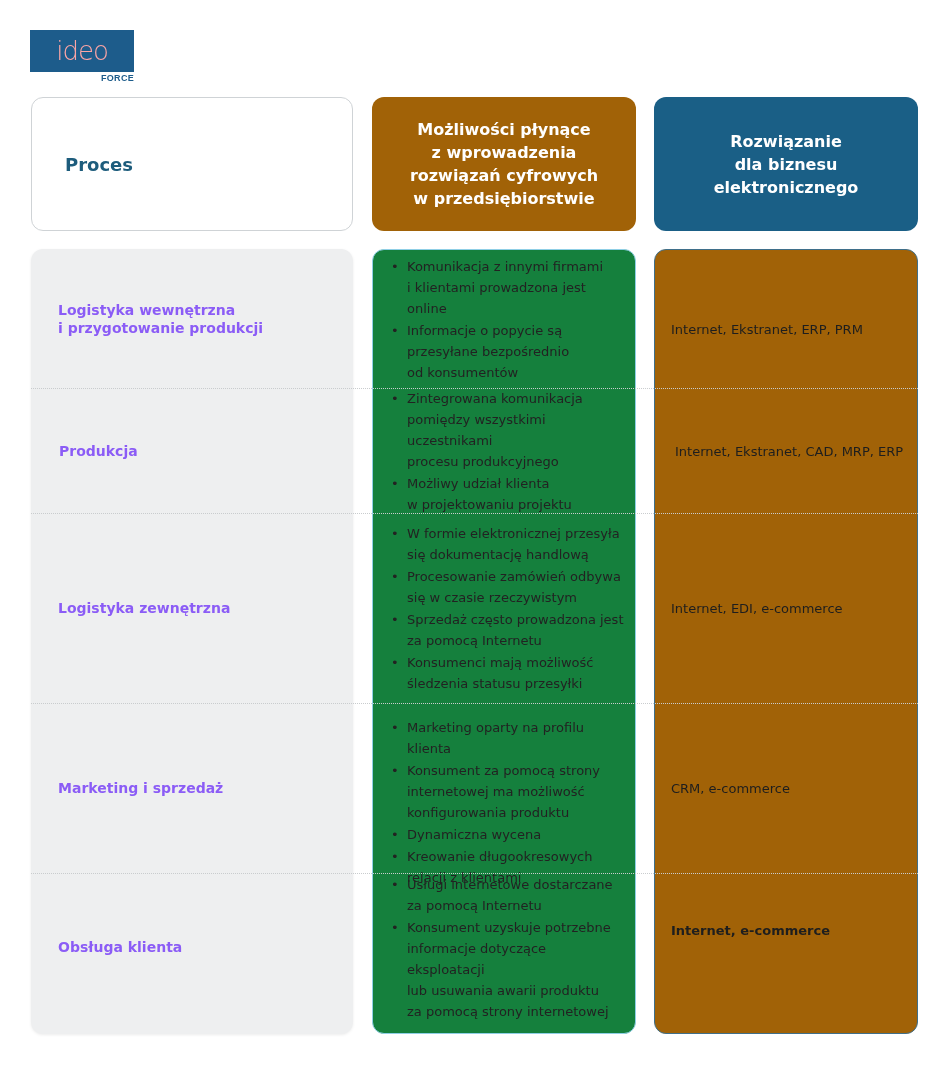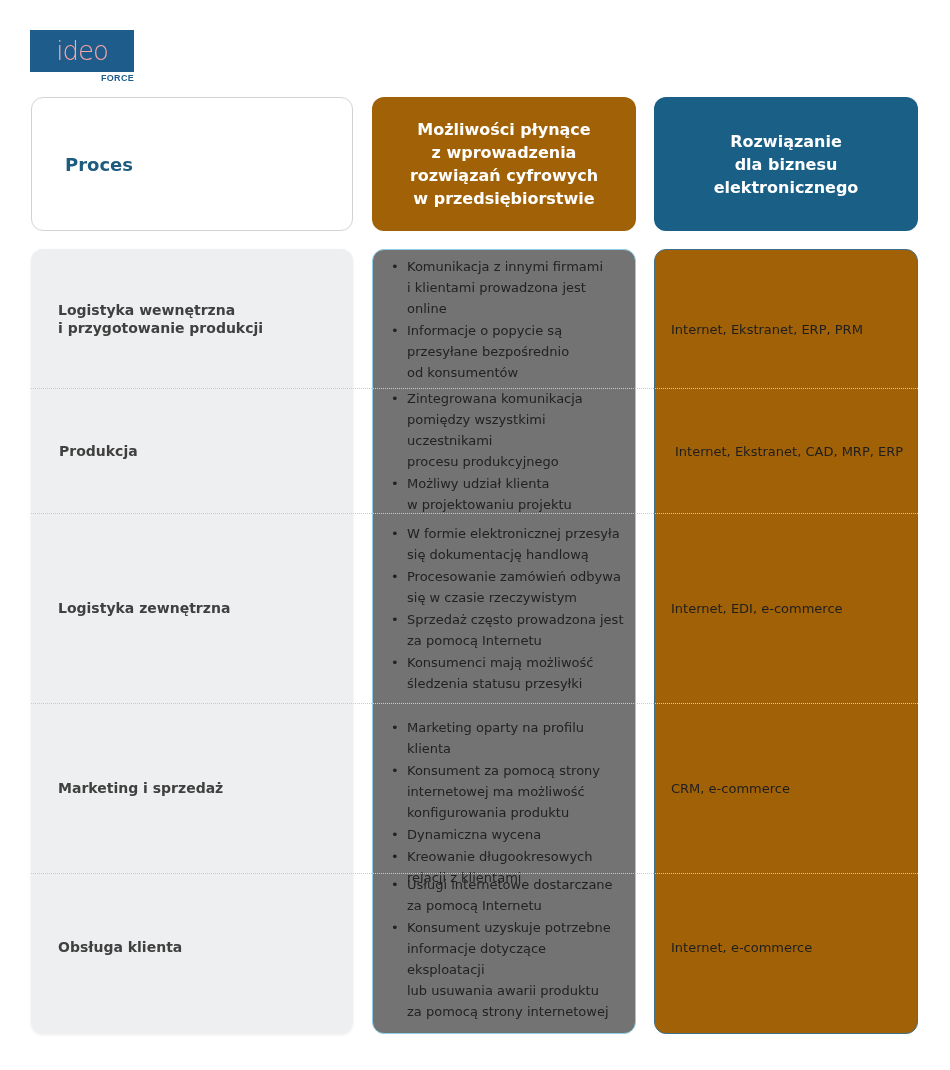--- a/index.html
+++ b/index.html
@@ -21,29 +21,29 @@
     .hdr-proces span { color: #1d5c7c; font-size: 18px; font-weight: bold; }
     .hdr-mozl { left: 372px; width: 264px; background: #a16207; color: #ffffff;
       display: flex; align-items: center; justify-content: center; text-align: center; }
     .hdr-rozw { left: 654px; width: 264px; background: #1a5f86; color: #ffffff;
       display: flex; align-items: center; justify-content: center; text-align: center; }
     .hdr-text { font-size: 16px; font-weight: bold; line-height: 23px; white-space: pre-line; }
 
     
     .col { position: absolute; top: 249px; height: 785px; border-radius: 12px; }
     .col-left { left: 31px; width: 322px; background: #eeeff0; box-shadow: 0 1px 3px rgba(0,0,0,0.08); }
-    .col-mid { left: 372px; width: 264px; border: 1.5px solid #8fcfe6; background: #737373; }
+    .col-mid { left: 372px; width: 264px; border: 1.5px solid #8fcfe6; background: #15803d; }
     .col-right { left: 654px; width: 264px; border: 1.5px solid #3f6f8a; background: #a16207; }
 
     .row { position: absolute; left: 0; right: 0; display: flex; align-items: center; }
     .col-left .row { padding-left: 27px; }
     .col-right .row { padding-left: 16px; }
     .col-mid .row { padding-left: 16px; padding-right: 8px; }
 
-    .proc-label { font-size: 14px; font-weight: bold; line-height: 18px; color: #404040; white-space: pre-line; }
+    .proc-label { font-size: 14px; font-weight: bold; line-height: 18px; color: #8b5cf6; white-space: pre-line; }
     .sol-text { font-size: 13px; line-height: 18px; color: #1e1e1e; }
 
     ul.bullets { list-style: none; }
     ul.bullets li { position: relative; padding-left: 18px; font-size: 13px; line-height: 21px;
       color: #222; white-space: pre-line; margin-bottom: 1px; }
     ul.bullets li::before { content: "•"; position: absolute; left: 2px; top: 0; font-size: 13px; }
 
     .sep { position: absolute; left: 31px; width: 887px; height: 0; border-top: 1.5px dotted #c9ccce; }
   </style>
 </head>
@@ -148,21 +148,21 @@
   </div>
   <div class="row" style="top:139px;height:125px;padding-left:20px;">
     <div class="sol-text">Internet, Ekstranet, CAD, MRP, ERP</div>
   </div>
   <div class="row" style="top:264px;height:190px;">
     <div class="sol-text">Internet, EDI, e-commerce</div>
   </div>
   <div class="row" style="top:454px;height:170px;">
     <div class="sol-text">CRM, e-commerce</div>
   </div>
-  <div class="row" style="top:624px;height:148px;">
+  <div class="row" style="top:607px;height:148px;font-weight:bold;">
     <div class="sol-text">Internet, e-commerce</div>
   </div>
 </div>
 
 <div class="sep" style="top:388px;"></div>
 <div class="sep" style="top:513px;"></div>
 <div class="sep" style="top:703px;"></div>
 <div class="sep" style="top:873px;"></div>
 
 </body></html>

